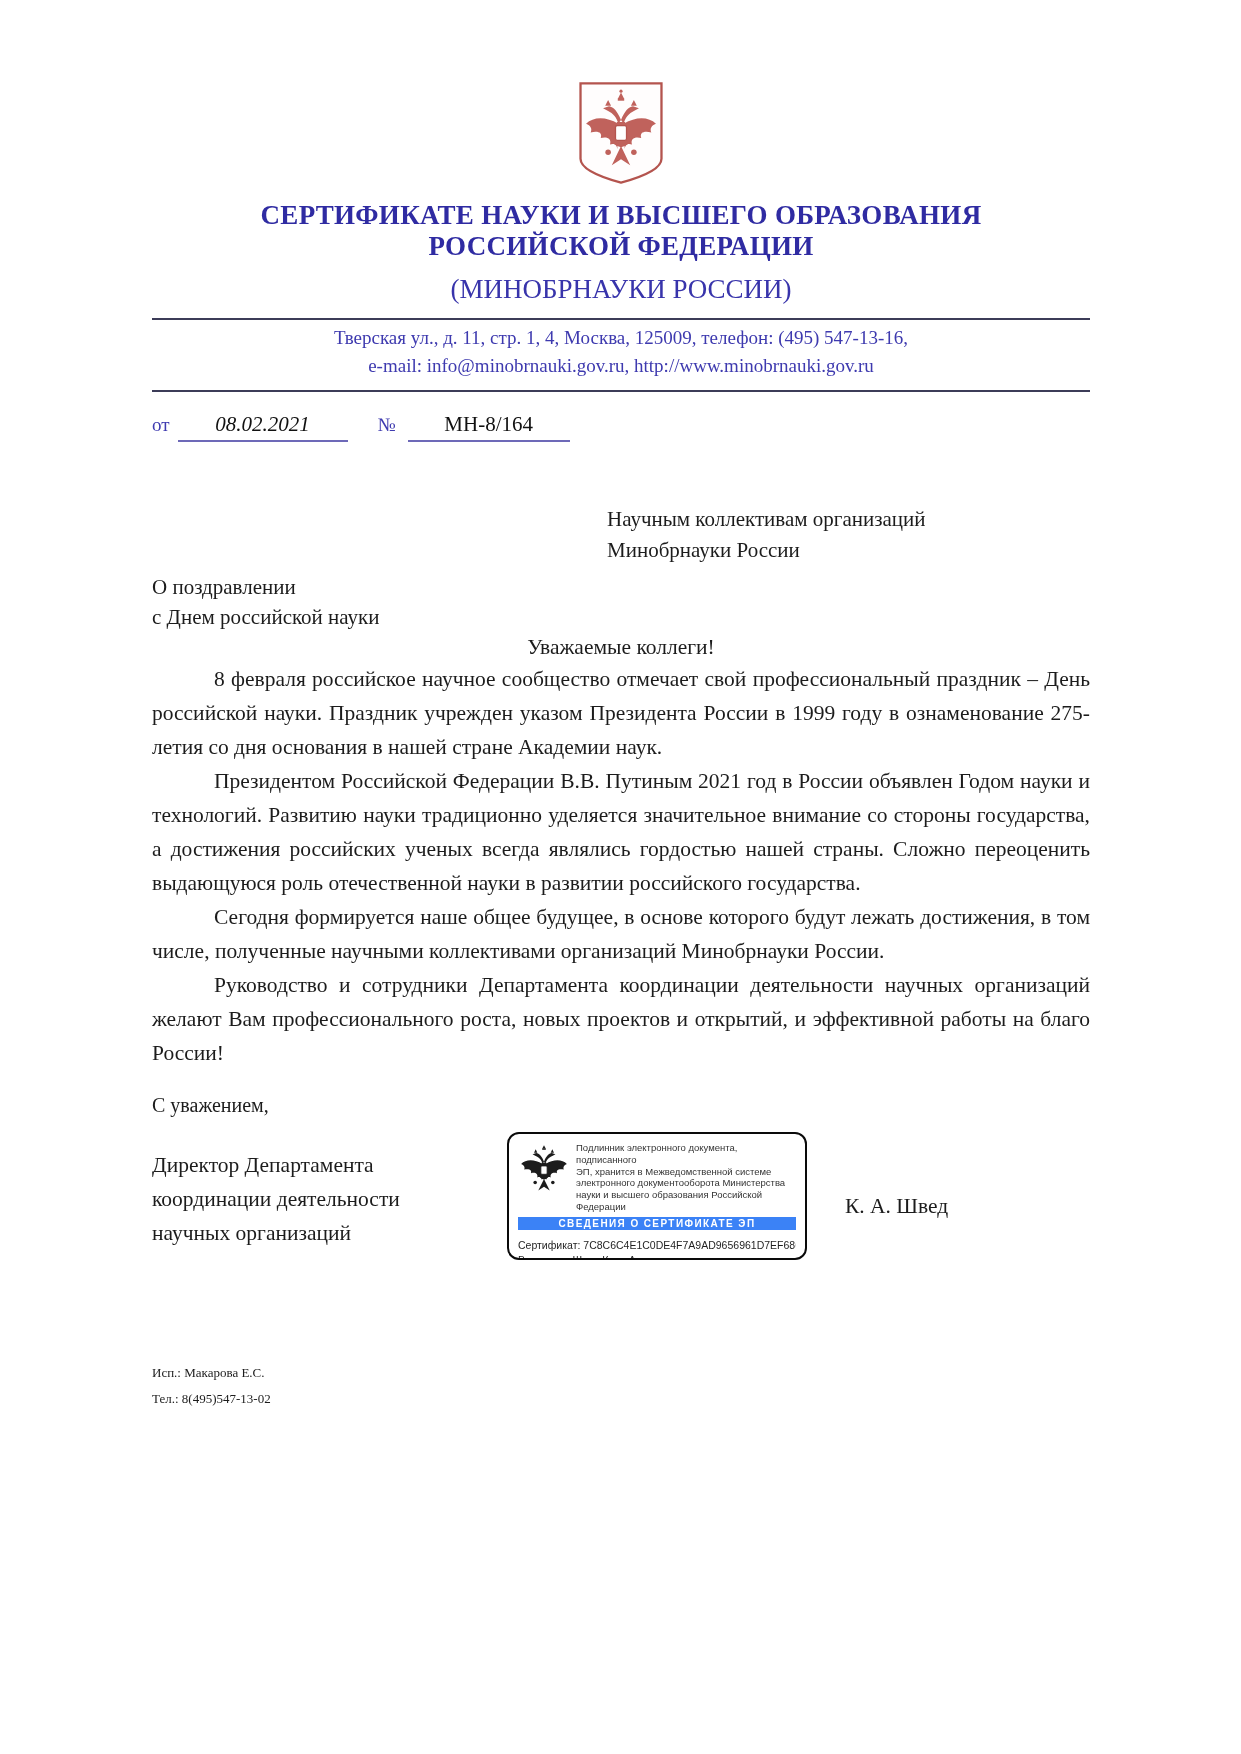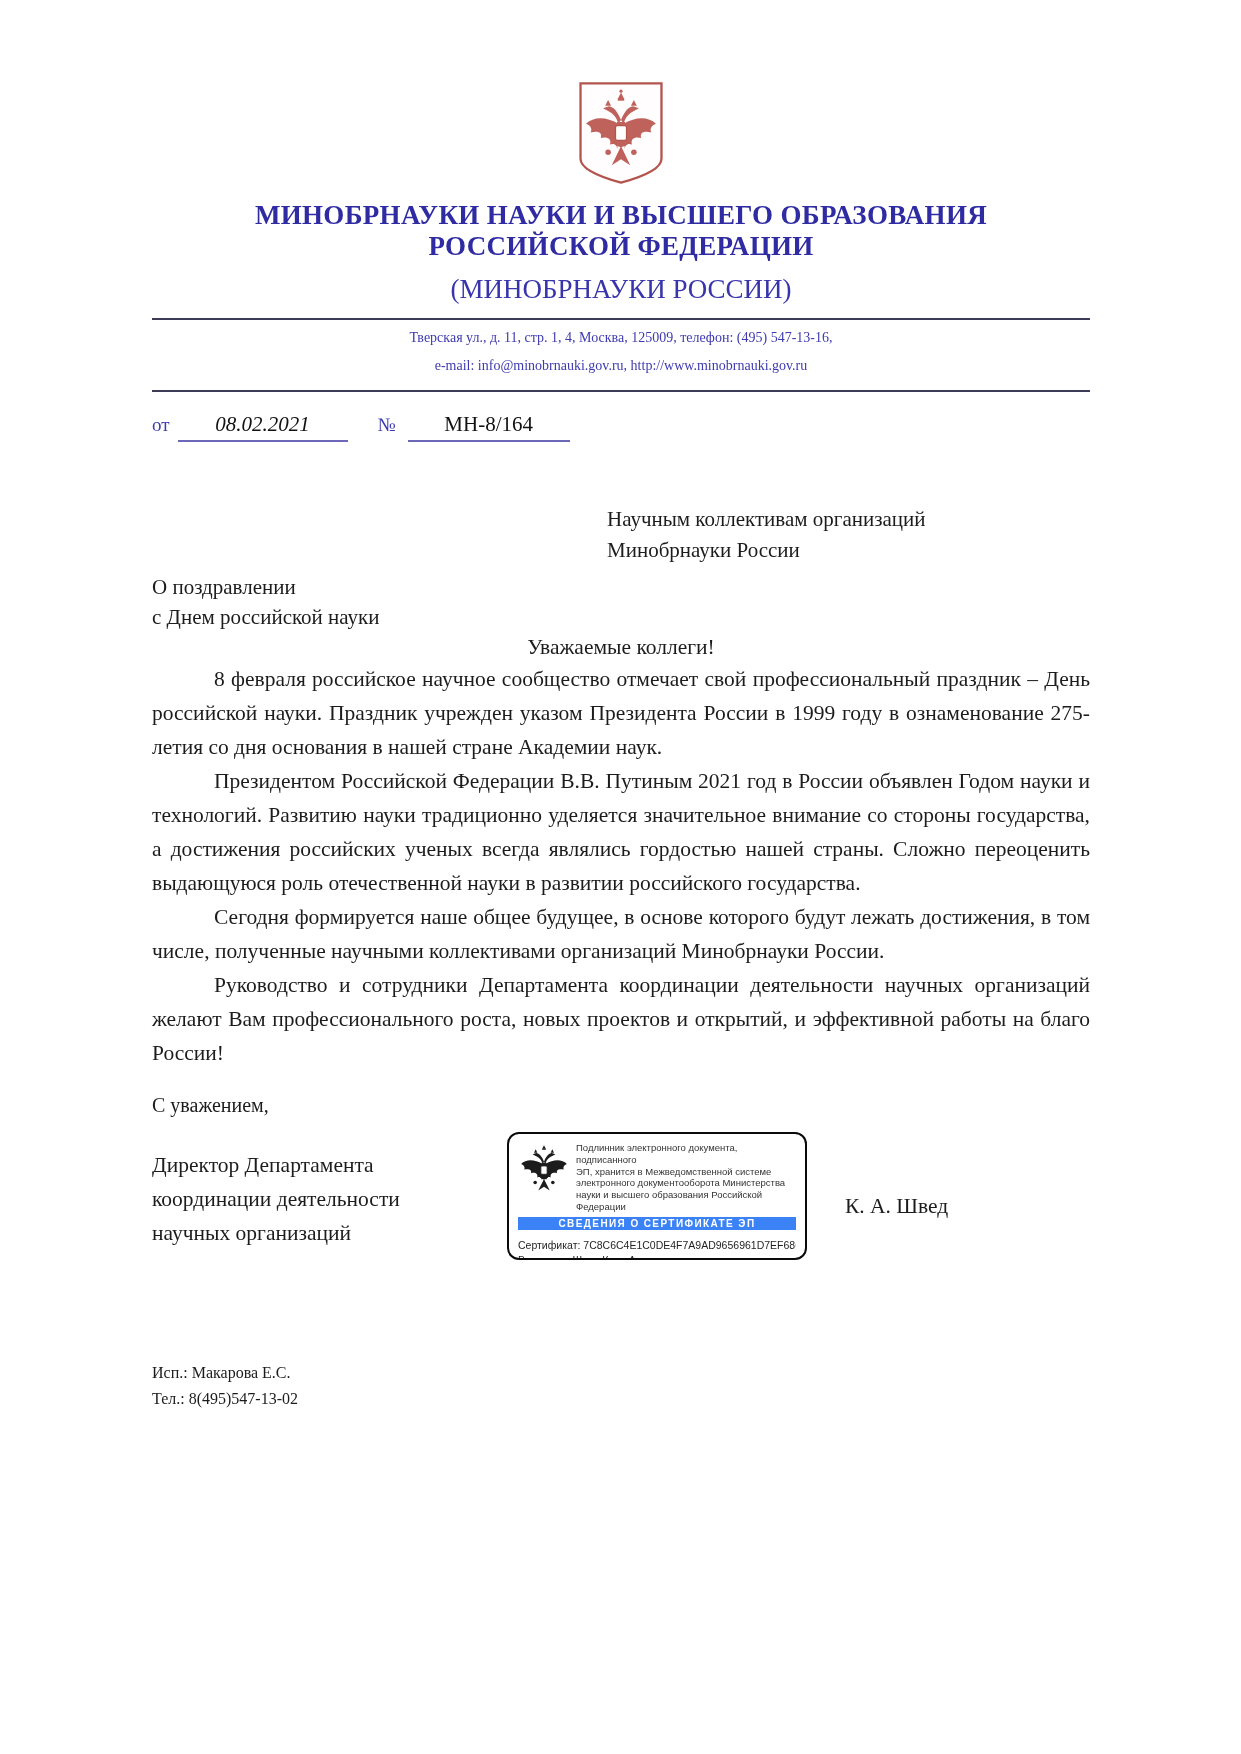--- a/index.html
+++ b/index.html
@@ -23,21 +23,21 @@
   }
   .short-name{
     margin-top:12px;text-align:center;
     color:#3834ab;font-size:27px;line-height:30px;
   }
   .rule{border:0;border-top:2px solid #3c3c58;margin:0;}
   .rule1{margin-top:14px;}
   .rule2{margin-top:10px;}
   .address{
     margin-top:4px;text-align:center;
-    color:#3e3aaf;font-size:14px;line-height:28px;
+    color:#3e3aaf;font-size:19px;line-height:28px;
   }
   
   .ref-row{margin-top:20px;height:38px;white-space:nowrap;}
   .ref-label{color:#3f3bb0;font-size:19px;}
   .ref-value{
     display:inline-block;text-align:center;
     font-size:21px;color:#111;
     border-bottom:2px solid #6d69b8;
     padding-bottom:3px;vertical-align:baseline;
   }
@@ -81,21 +81,21 @@
     margin:4px 0 8px;background:#3b82f6;color:#fff;
     font-size:10px;font-weight:bold;letter-spacing:1.4px;
     text-align:center;padding:1px 0;
   }
   .stamp-line{
     font-size:10.5px;line-height:15.5px;color:#1f1f1f;
     white-space:nowrap;overflow:hidden;
   }
   .sig-name{margin-left:38px;padding-top:62px;font-size:21.5px;white-space:nowrap;}
   
-  .footer{margin-top:100px;font-size:16px;line-height:26px;}
+  .footer{margin-top:100px;font-size:13px;line-height:26px;}
 </style>
 </head>
 <body>
 
 <div class="page">
 
   <svg class="emblem" viewBox="0 0 100 116" xmlns="http://www.w3.org/2000/svg">
     <path d="M6 4 H94 V86 Q94 100 50 112 Q6 100 6 86 Z" fill="#fffdfd" stroke="#b4544e" stroke-width="2.5"></path>
     <g fill="#c0625c">
       <path d="M50 14 l3.5 7 h-7 Z"></path>
@@ -109,21 +109,21 @@
       <path d="M53 48 C66 40 80 40 88 48 C83 50 81 53.5 83 57.5 C75 55.5 70 57.5 72 63.5 C65 61.5 60 64.5 62 70.5 C57 68.5 54 71.5 54 76 Z"></path>
       <path d="M45.5 46 h9 L57 70 Q50 77 43 70 Z"></path>
       <path d="M50 72 L40 93 L50 86.5 L60 93 Z"></path>
       <circle cx="36" cy="79" r="3"></circle>
       <circle cx="64" cy="79" r="3"></circle>
     </g>
     <rect x="44" y="50" width="12" height="16" rx="2" fill="#fff" stroke="#b4544e" stroke-width="1.4"></rect>
   </svg>
 
   <div class="ministry-name">
-    <div>МИНОБРНАУКИ НАУКИ И ВЫСШЕГО ОБРАЗОВАНИЯ</div>
+    <div>СЕРТИФИКАТЕ НАУКИ И ВЫСШЕГО ОБРАЗОВАНИЯ</div>
     <div>РОССИЙСКОЙ ФЕДЕРАЦИИ</div>
   </div>
   <div class="short-name">(МИНОБРНАУКИ РОССИИ)</div>
 
   <hr class="rule rule1">
 
   <div class="address">
     <div>Тверская ул., д. 11, стр. 1, 4, Москва, 125009, телефон: (495) 547-13-16,</div>
     <div>e-mail: info@minobrnauki.gov.ru, http://www.minobrnauki.gov.ru</div>
   </div>

